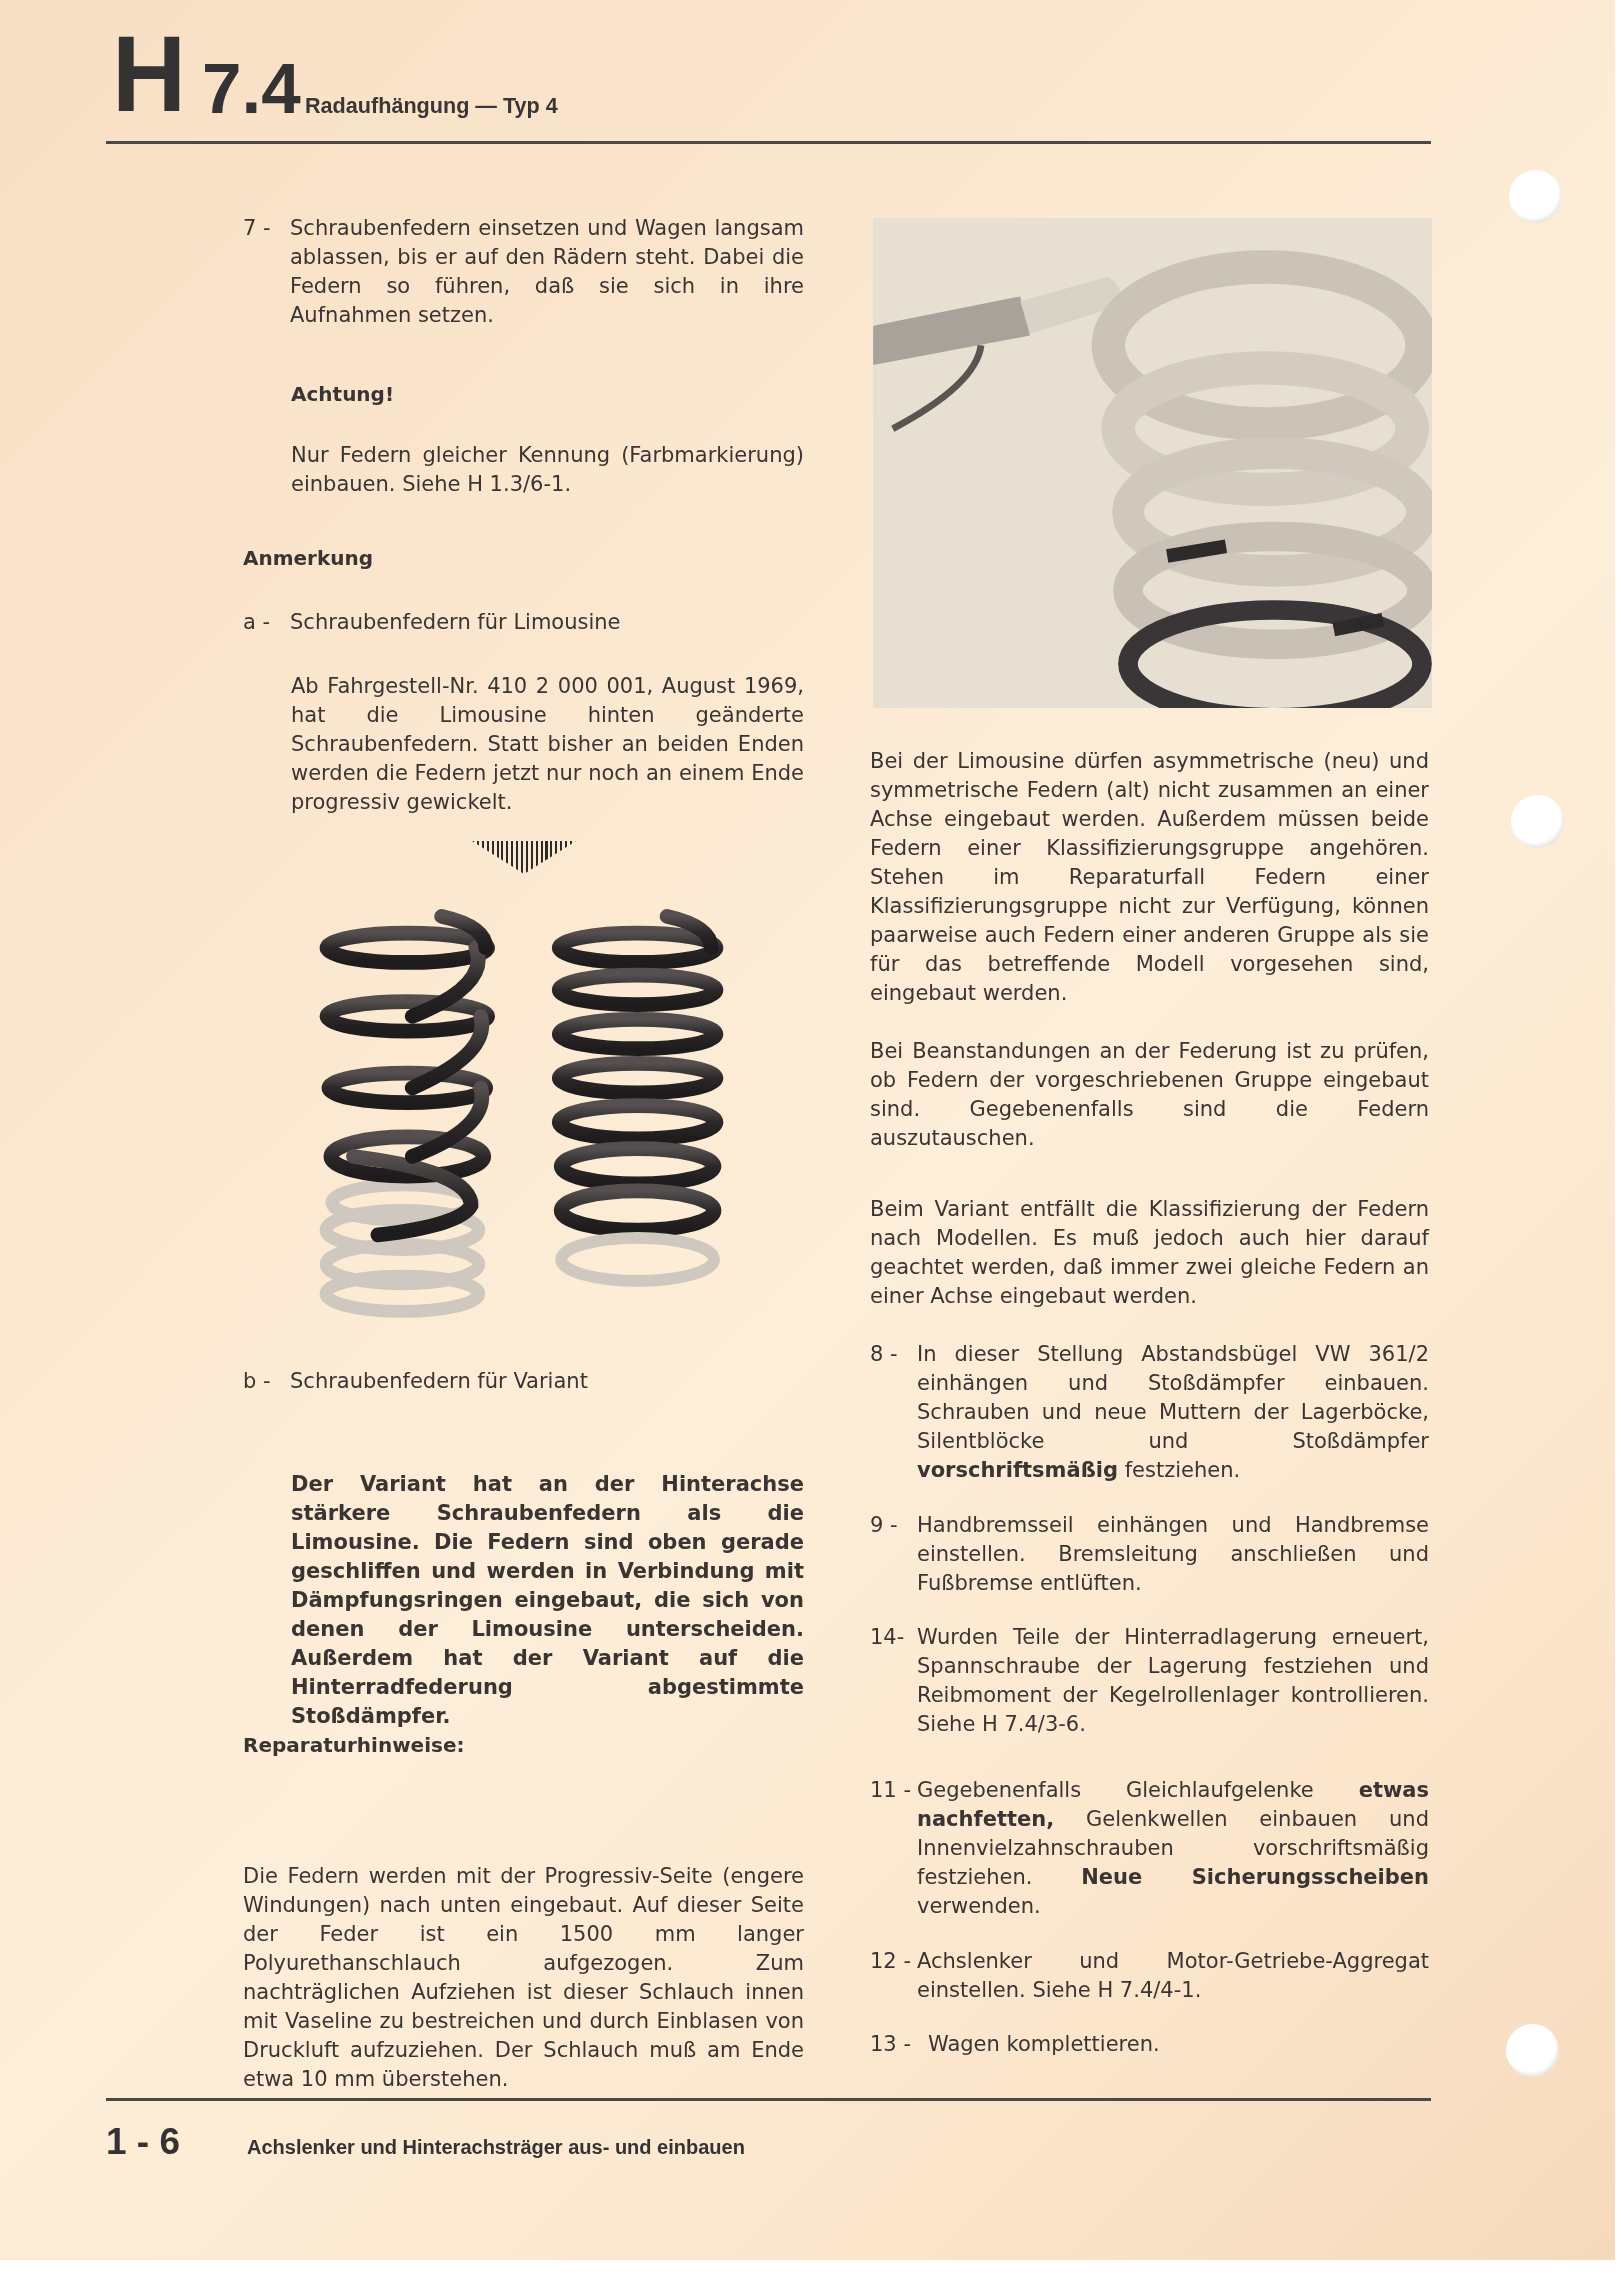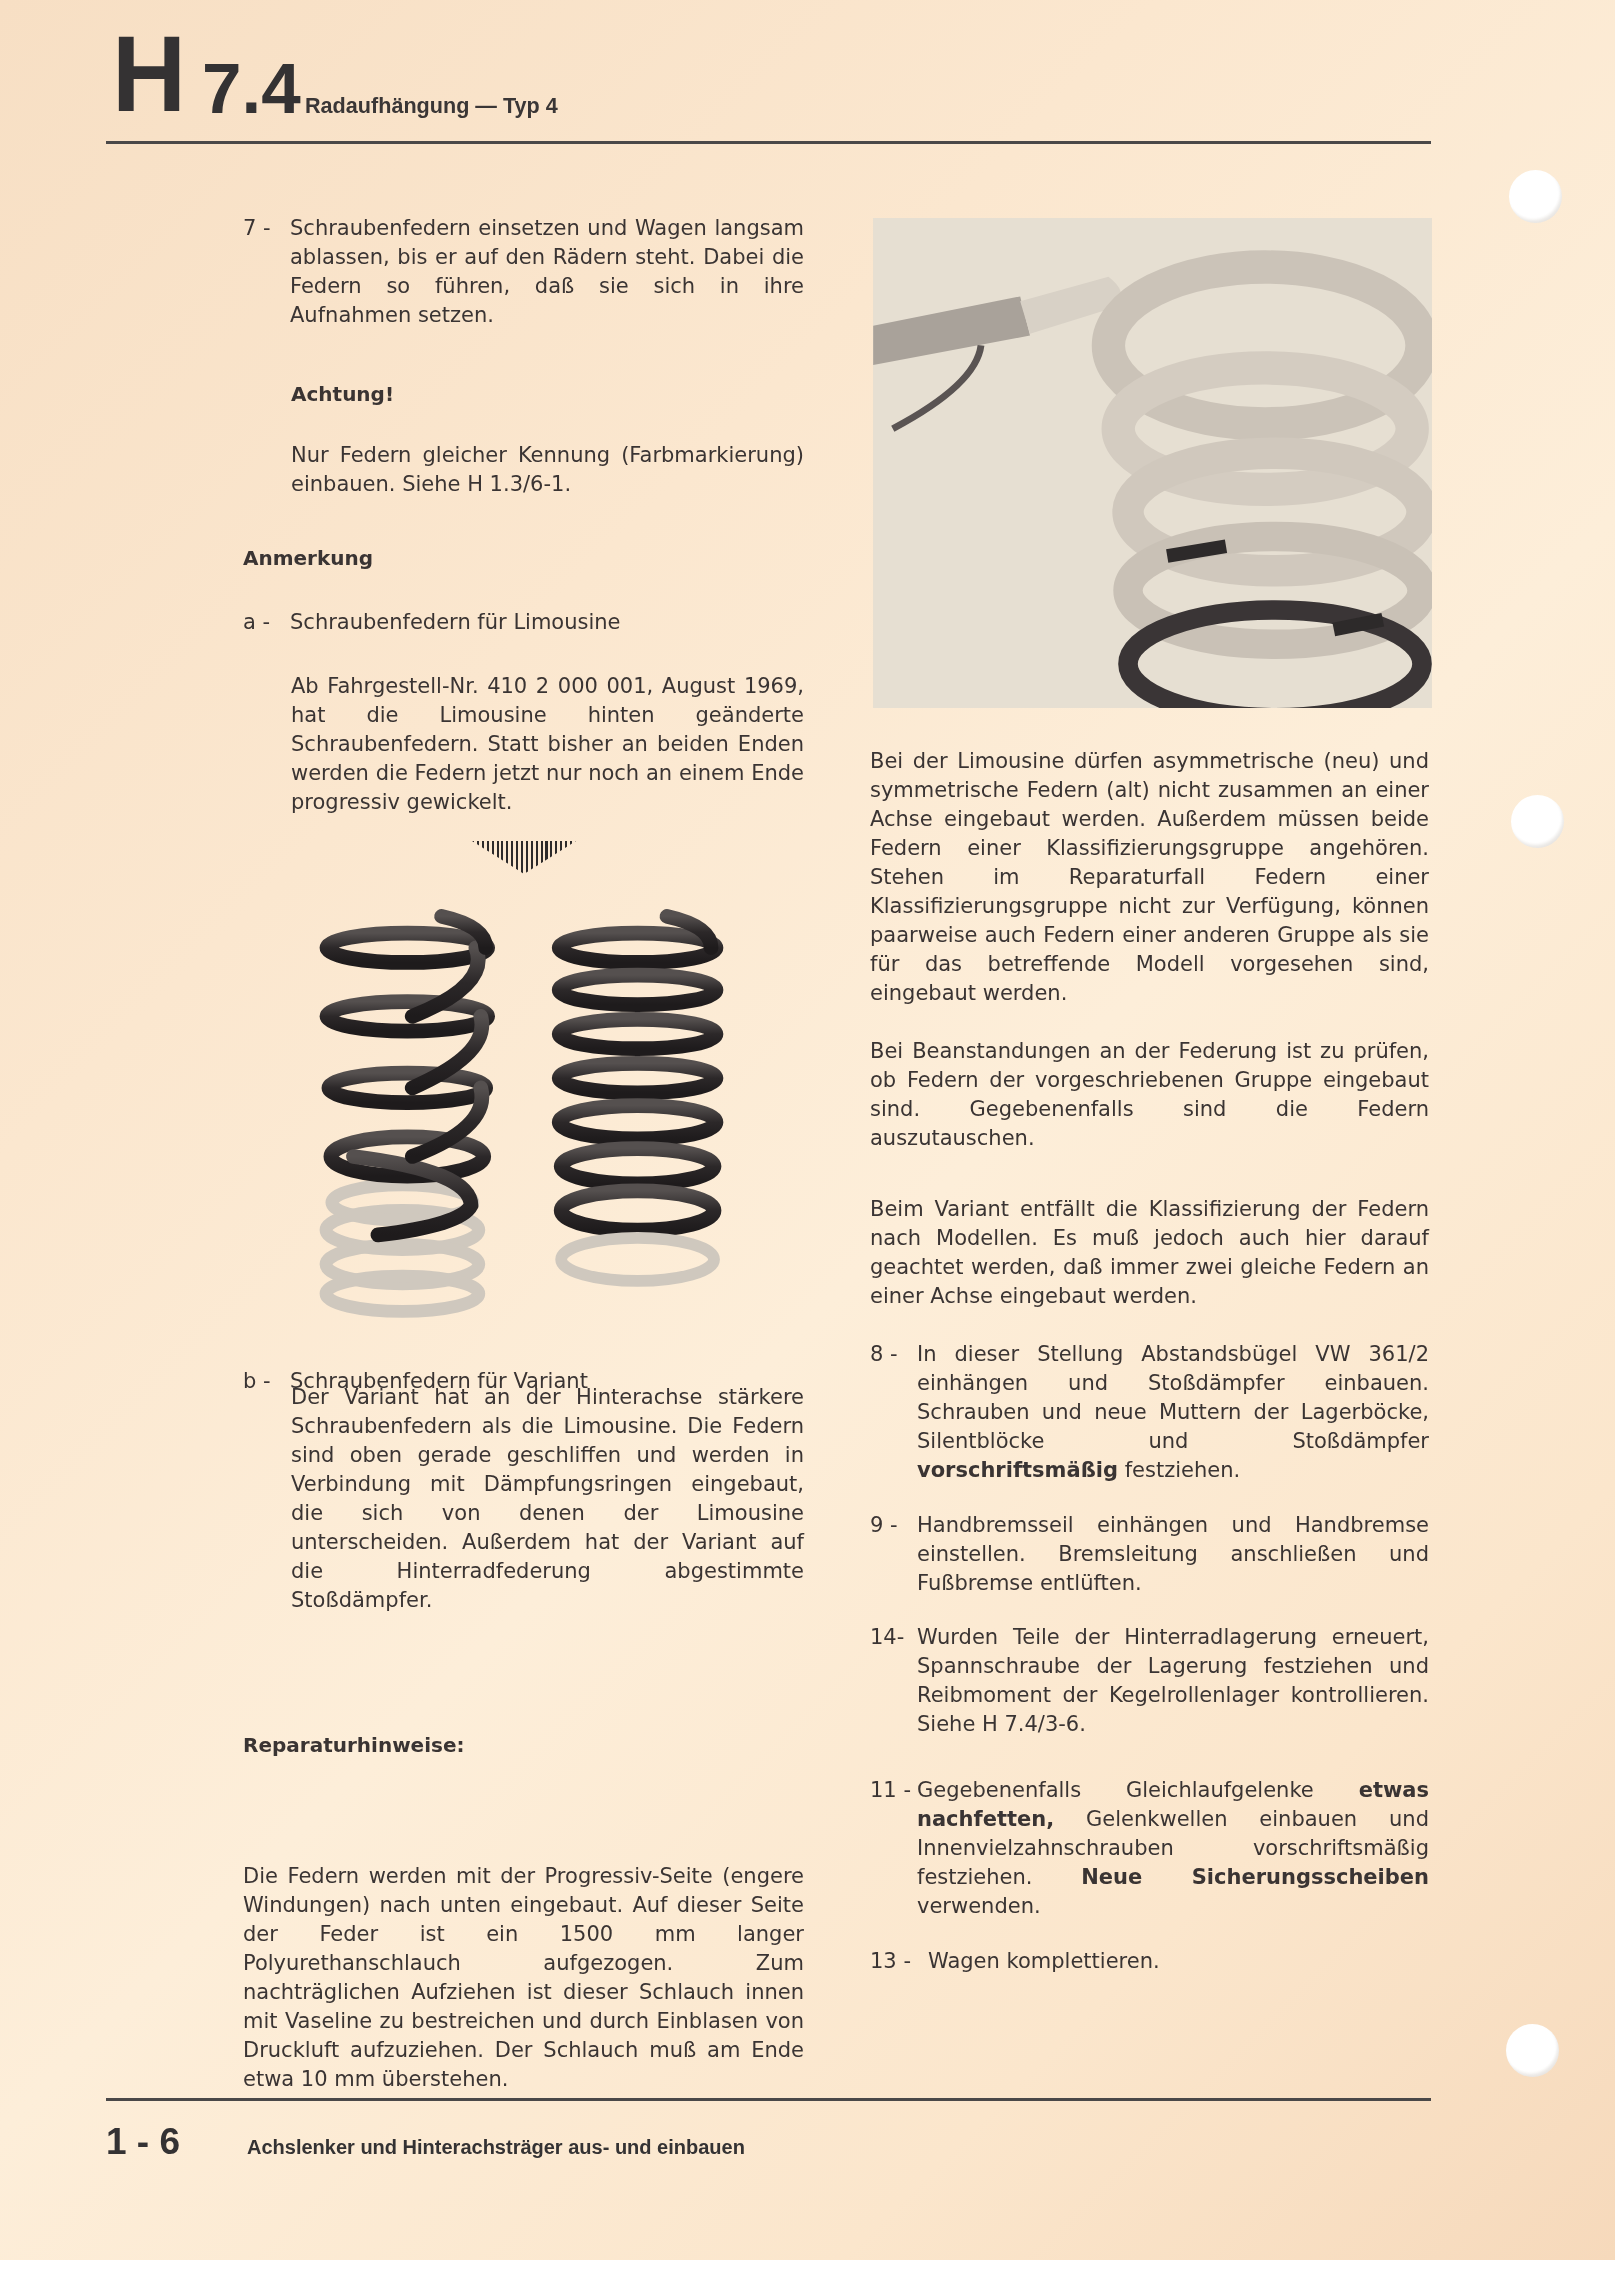--- a/index.html
+++ b/index.html
@@ -140,21 +140,21 @@
     </g>
     <ellipse cx="330" cy="380" rx="78" ry="22" fill="none" stroke="#cfc8be" stroke-width="12"></ellipse>
   </svg>
 
   <div class="col" style="left:243px; top:1367px; width:561px;">
     <div class="step">
       <span class="num">b -</span>
       <span>Schraubenfedern für Variant</span>
     </div>
   </div>
-  <div class="col" style="left:291px; top:1383px; width:513px;">
+  <div class="col" style="left:291px; top:1470px; width:513px;font-weight:bold;">
     <p>Der Variant hat an der Hinterachse stärkere Schraubenfedern als die Limousine. Die Federn sind oben gerade geschliffen und werden in Verbindung mit Dämpfungsringen eingebaut, die sich von denen der Limousine unterscheiden. Außerdem hat der Variant auf die Hinterradfederung abgestimmte Stoßdämpfer.</p>
   </div>
 
   <div class="col heading" style="left:243px; top:1731px;">Reparaturhinweise:</div>
   <div class="col" style="left:243px; top:1862px; width:561px;">
     <p>Die Federn werden mit der Progressiv-Seite (engere Windungen) nach unten eingebaut. Auf dieser Seite der Feder ist ein 1500 mm langer Polyurethanschlauch aufgezogen. Zum nachträglichen Aufziehen ist dieser Schlauch innen mit Vaseline zu bestreichen und durch Einblasen von Druckluft aufzuziehen. Der Schlauch muß am Ende etwa 10 mm überstehen.</p>
   </div>
 
   <svg class="photo" style="left:873px; top:218px; width:559px; height:490px;" viewBox="0 0 570 500">
     <rect x="0" y="0" width="570" height="500" fill="#e6dfd2"></rect>
@@ -192,20 +192,24 @@
     <div class="step" style="margin-top:25.5px;">
       <span class="num">14-</span>
       <span class="txt">Wurden Teile der Hinterradlagerung erneuert, Spannschraube der Lagerung festziehen und Reibmoment der Kegelrollenlager kontrollieren. Siehe H 7.4/3-6.</span>
     </div>
 
     <div class="step" style="margin-top:37px;">
       <span class="num">11 -</span>
       <span class="txt"><span>Gegebenenfalls Gleichlaufgelenke </span><b>etwas nachfetten,</b><span> Gelenkwellen einbauen und Innenvielzahnschrauben vorschriftsmäßig festziehen. </span><b>Neue Sicherungsscheiben</b><span> verwenden.</span></span>
     </div>
 
+    <div class="step" style="margin-top:25.5px;">
+      <span class="num">12 -</span>
+      <span class="txt">Achslenker und Motor-Getriebe-Aggregat einstellen. Siehe H 7.4/4-1.</span>
+    </div>
 
     <div class="step" style="margin-top:25.5px;gap:11px;">
       <span class="num">13 -</span>
       <span class="txt" style="text-align:left;">Wagen komplettieren.</span>
     </div>
   </div>
 
   <div class="rule" style="top:2098px;"></div>
   <div class="footer-num">1 - 6</div>
   <div class="footer-title">Achslenker und Hinterachsträger aus- und einbauen</div>

